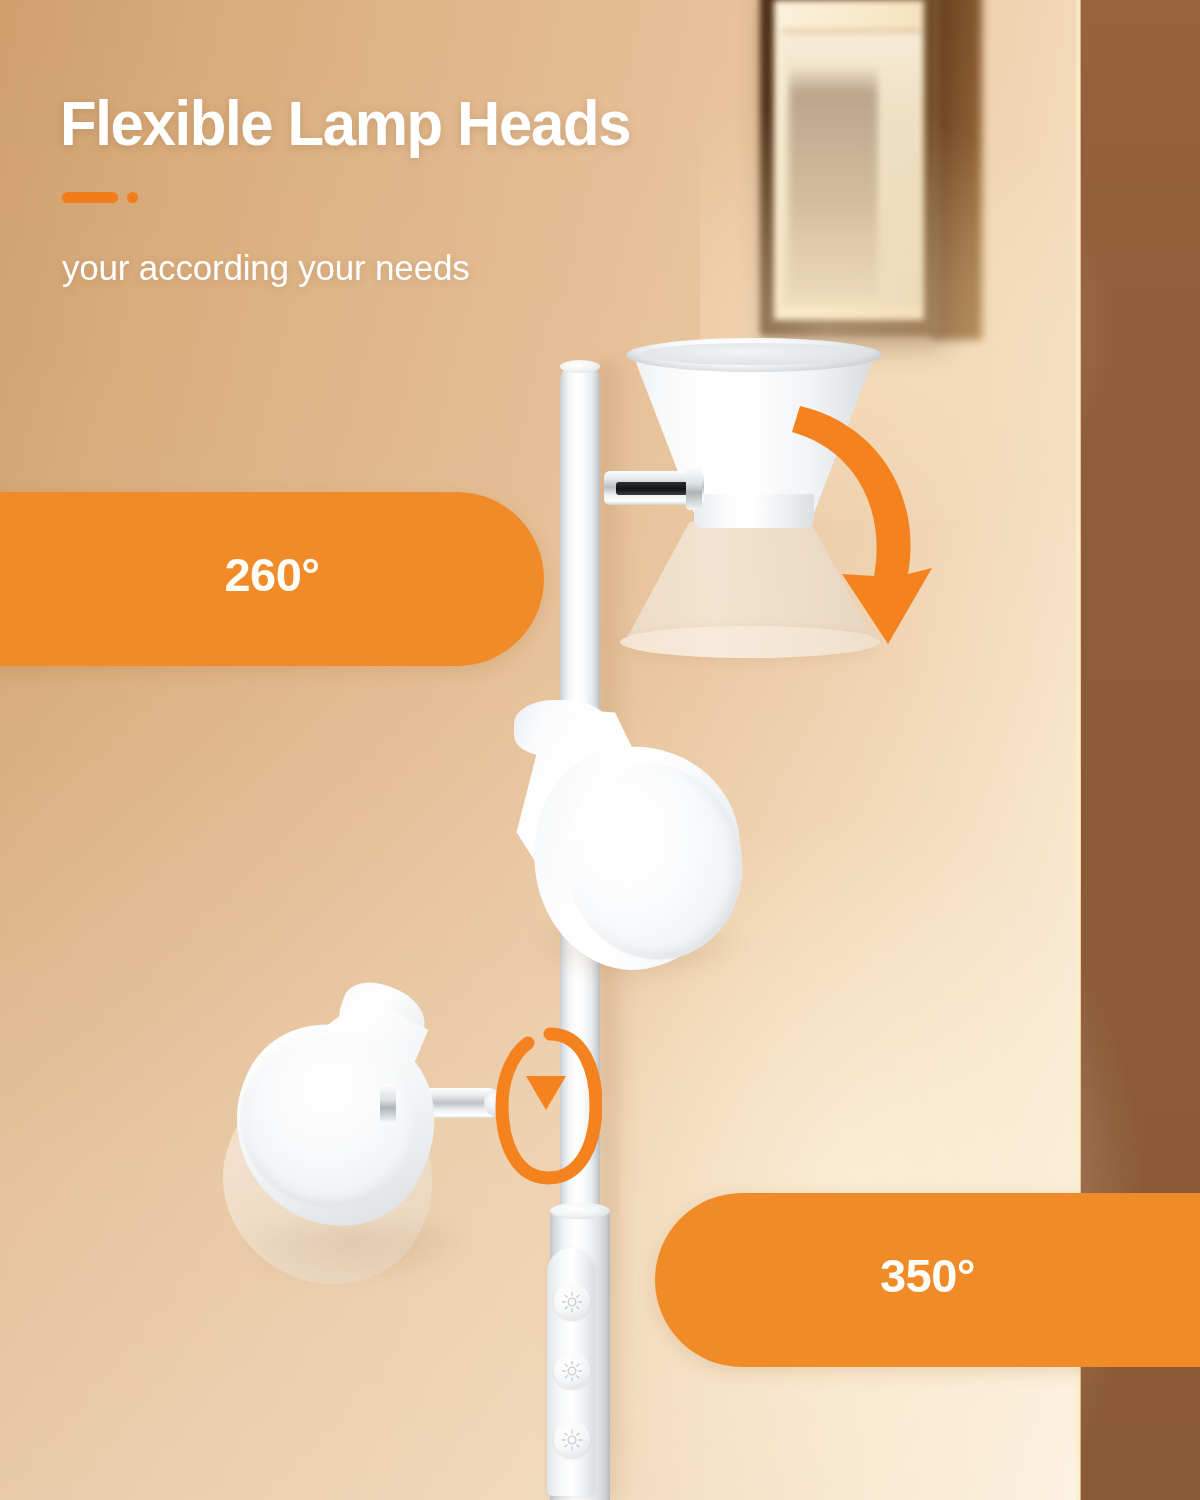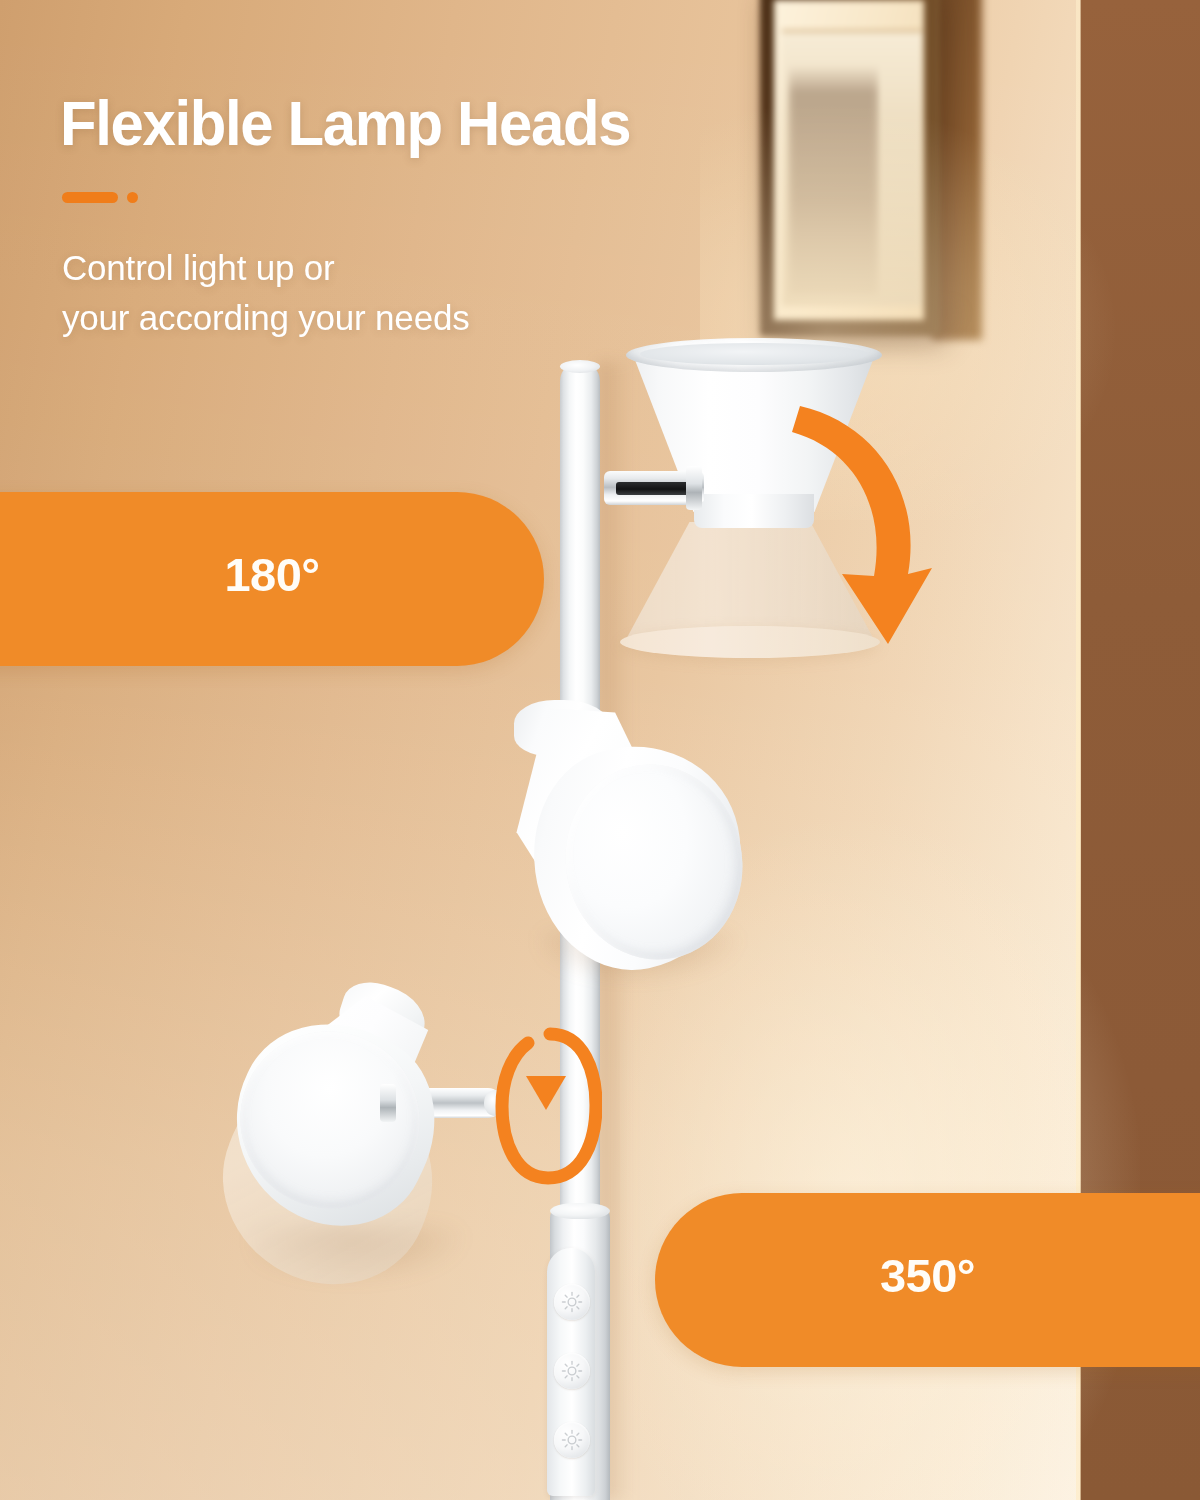--- a/index.html
+++ b/index.html
@@ -467,23 +467,22 @@
 </div>
 
 <div class="headline">Flexible Lamp Heads</div>
 
 <div class="divider">
   <div class="divider-bar"></div>
   <div class="divider-dot"></div>
 </div>
 
 <div class="subhead">
-  <div>Control light up or</div>
   <div>your according your needs</div>
 </div>
 
 <div class="badge badge-180">
-  <div class="badge-big">180°</div>
+  <div class="badge-big">260°</div>
 </div>
 
 <div class="badge badge-350">
   <div class="badge-big">350°</div>
 </div>
 
 </body></html>

